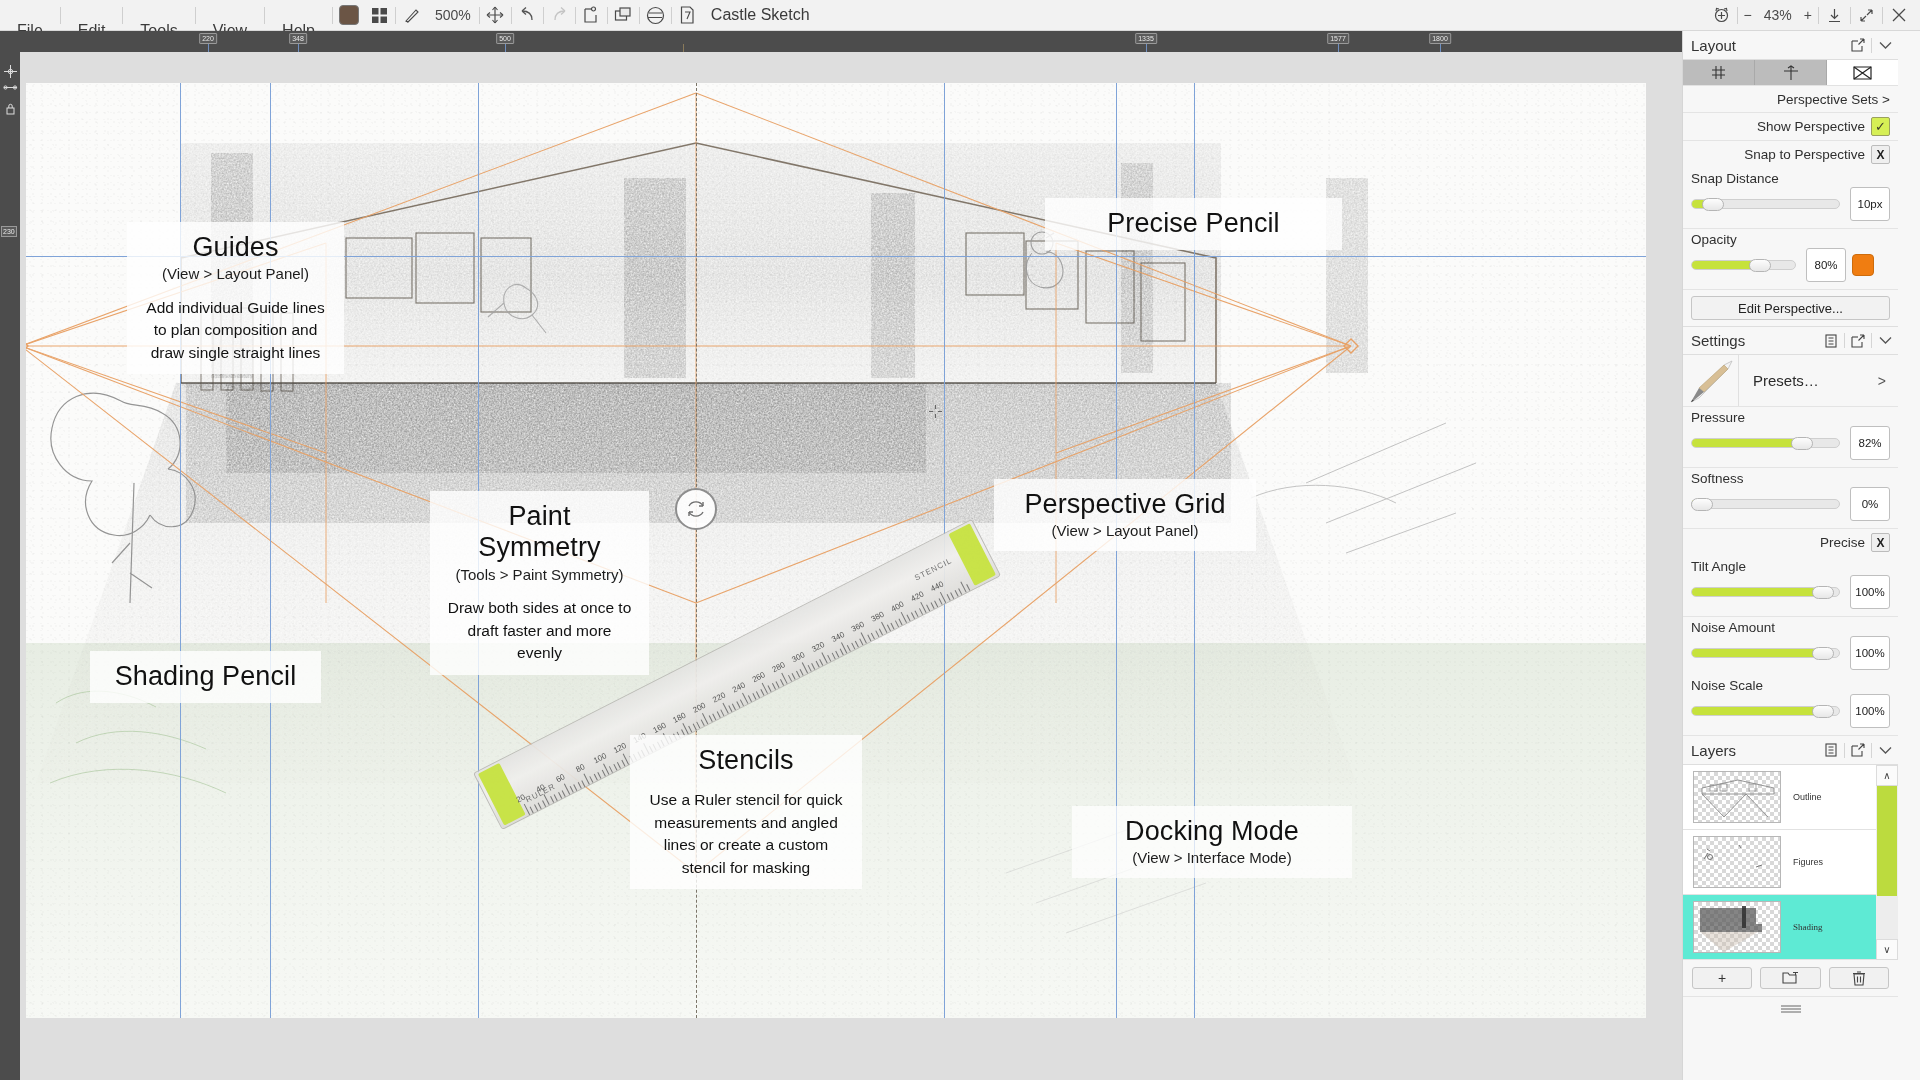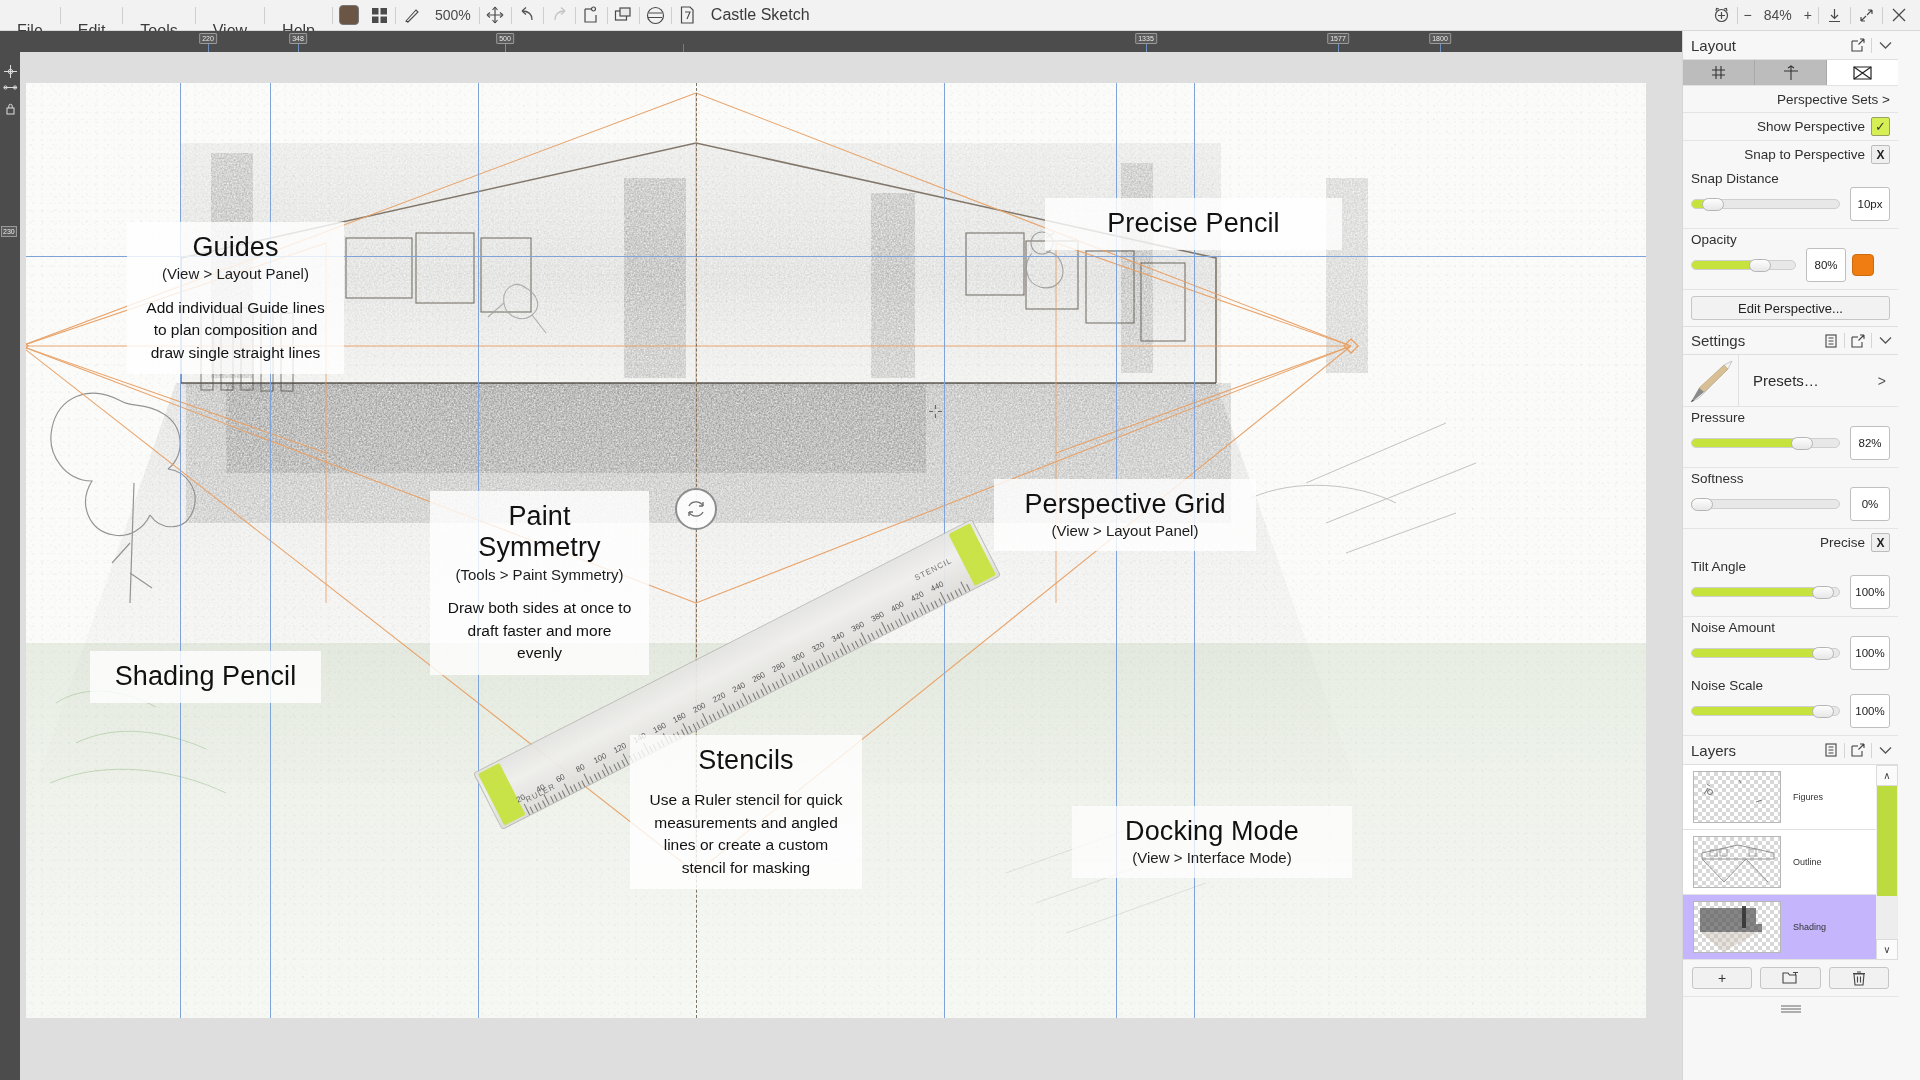--- a/index.html
+++ b/index.html
@@ -260,21 +260,21 @@
   .presets-label { flex:1 1 auto;display:flex;align-items:center;padding-left:14px;font-size:15px;color:#2b2b2b; }
   .chev { padding-right:12px;display:flex;align-items:center;font-size:14px;color:#555; }
 
   
   #layers-list { position:relative; }
   .layer-row {
     display:flex; align-items:center; height:65px;
     border-bottom:1px solid #e2e2e2; background:#fff;
     padding-left:10px;
   }
-  .layer-row.sel { background:#c4b5fd; }
+  .layer-row.sel { background:#5eead4;font-family:Liberation Serif, serif; }
   .layer-thumb {
     width:88px;height:52px;border:1px solid #b7b7b7;
     background-color:#fff;
     background-image:
       linear-gradient(45deg,#d8d8d8 25%,transparent 25%,transparent 75%,#d8d8d8 75%),
       linear-gradient(45deg,#d8d8d8 25%,transparent 25%,transparent 75%,#d8d8d8 75%);
     background-size:8px 8px;
     background-position:0 0,4px 4px;
     position:relative; overflow:hidden;
   }
@@ -388,21 +388,21 @@
     <div class="tb-btn">
       <svg width="19" height="19" viewBox="0 0 19 19">
         <circle cx="9.5" cy="9.5" r="6" fill="none" stroke="#4a4a4a" stroke-width="1.2"></circle>
         <path d="M9.5 6 L9.5 13 M6 9.5 L13 9.5" stroke="#4a4a4a" stroke-width="1.2"></path>
         <path d="M4 5 L4.5 2.5 L7 3" fill="none" stroke="#4a4a4a" stroke-width="1.1"></path>
         <path d="M15 5 L14.5 2.5 L12 3" fill="none" stroke="#4a4a4a" stroke-width="1.1"></path>
       </svg>
     </div>
     <div class="tb-sep"></div>
     <div class="zoomctl">−</div>
-    <div class="zoomctl">84%</div>
+    <div class="zoomctl">43%</div>
     <div class="zoomctl">+</div>
     <div class="tb-sep"></div>
     <div class="tb-btn">
       <svg width="17" height="17" viewBox="0 0 17 17">
         <path d="M8.5 2 L8.5 11 M5 8 L8.5 11.5 L12 8 M3 14.5 L14 14.5" fill="none" stroke="#4a4a4a" stroke-width="1.2"></path>
       </svg>
     </div>
     <div class="tb-sep"></div>
     <div class="tb-btn">
       <svg width="17" height="17" viewBox="0 0 17 17">
@@ -976,36 +976,36 @@
         <svg width="13" height="9" viewBox="0 0 13 9">
             <path d="M1 1.5 L6.5 7 L12 1.5" fill="none" stroke="#555" stroke-width="1.3"></path>
           </svg>
       </div>
     </div>
 
     <div id="layers-list" style="position: relative;">
         <div class="layer-row">
           <div class="layer-thumb">
             <svg width="88" height="52" viewBox="0 0 88 52" style="position:absolute;left:0;top:0;">
-              <path d="M10 22 L14 16 M13 12 L16 14 M45 8 L47 11 M62 30 L68 28" stroke="#777" stroke-width="1" fill="none"></path>
-              <circle cx="16" cy="20" r="2.5" fill="none" stroke="#666" stroke-width="0.9"></circle>
-            </svg>
-          </div>
-          <div class="layer-name">Figures</div>
-        </div>
-        <div class="layer-row">
-          <div class="layer-thumb">
-            <svg width="88" height="52" viewBox="0 0 88 52" style="position:absolute;left:0;top:0;">
               <path d="M8 22 L8 16 L44 8 L80 16 L80 22 M8 22 L80 22 M8 22 L30 45 L52 22 M52 22 L74 45" fill="none" stroke="#8a8a8a" stroke-width="0.9"></path>
               <rect x="16" y="13" width="7" height="6" fill="none" stroke="#8a8a8a" stroke-width="0.7"></rect>
               <rect x="26" y="12" width="7" height="7" fill="none" stroke="#8a8a8a" stroke-width="0.7"></rect>
               <rect x="55" y="12" width="7" height="7" fill="none" stroke="#8a8a8a" stroke-width="0.7"></rect>
             </svg>
           </div>
           <div class="layer-name">Outline</div>
+        </div>
+        <div class="layer-row">
+          <div class="layer-thumb">
+            <svg width="88" height="52" viewBox="0 0 88 52" style="position:absolute;left:0;top:0;">
+              <path d="M10 22 L14 16 M13 12 L16 14 M45 8 L47 11 M62 30 L68 28" stroke="#777" stroke-width="1" fill="none"></path>
+              <circle cx="16" cy="20" r="2.5" fill="none" stroke="#666" stroke-width="0.9"></circle>
+            </svg>
+          </div>
+          <div class="layer-name">Figures</div>
         </div>
         <div class="layer-row sel">
           <div class="layer-thumb">
             <svg width="88" height="52" viewBox="0 0 88 52" style="position:absolute;left:0;top:0;">
               <rect x="6" y="6" width="56" height="16" fill="#5c5c5c" opacity="0.75"></rect>
               <rect x="6" y="22" width="62" height="8" fill="#3a3a3a" opacity="0.6"></rect>
               <rect x="48" y="4" width="4" height="22" fill="#2a2a2a" opacity="0.8"></rect>
               <path d="M6 30 L30 50 L64 30 Z" fill="#cbbfb2" opacity="0.45"></path>
             </svg>
           </div>

